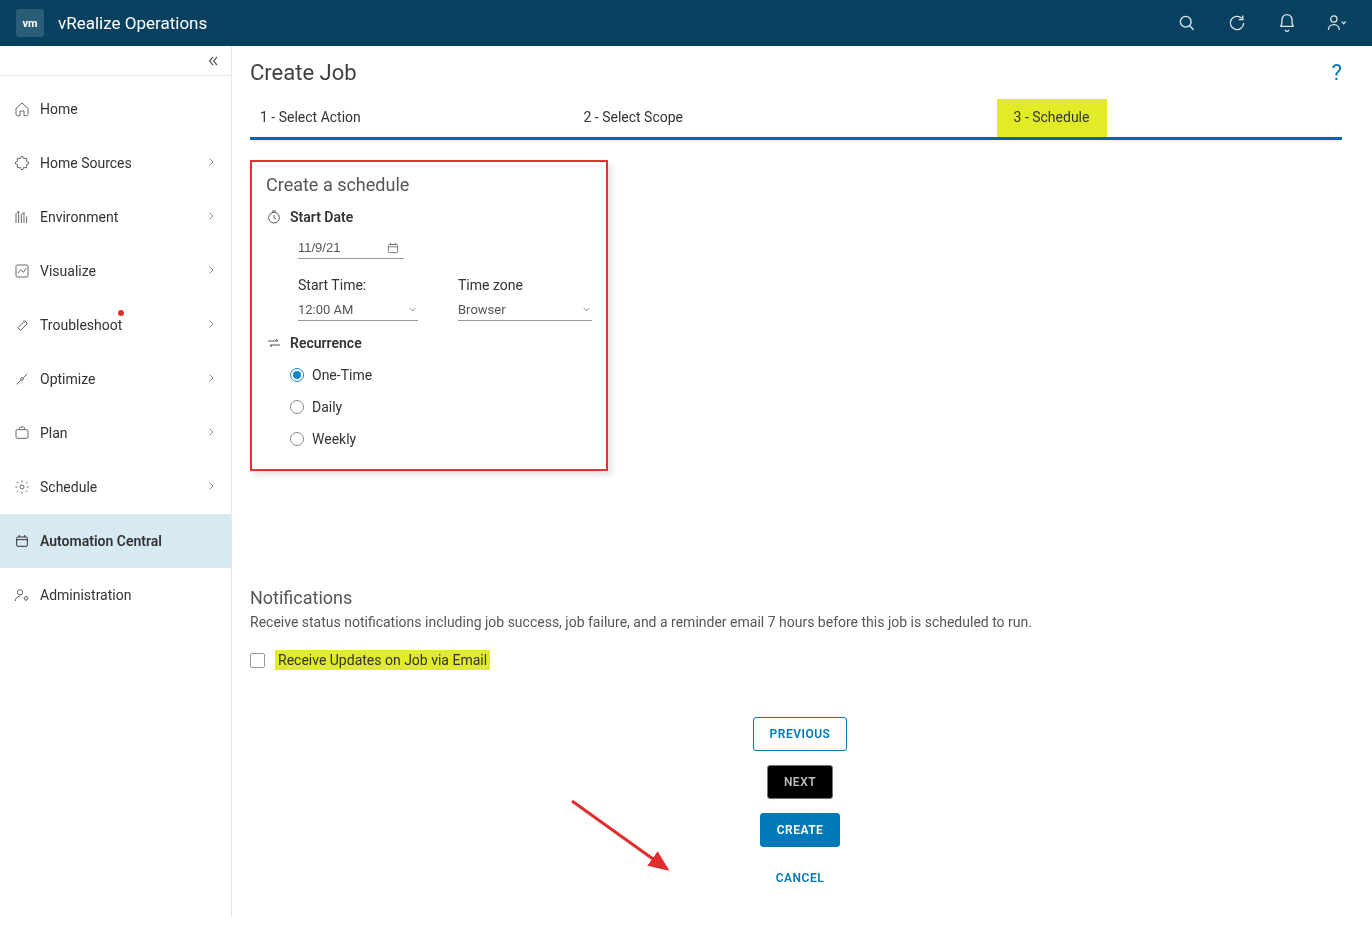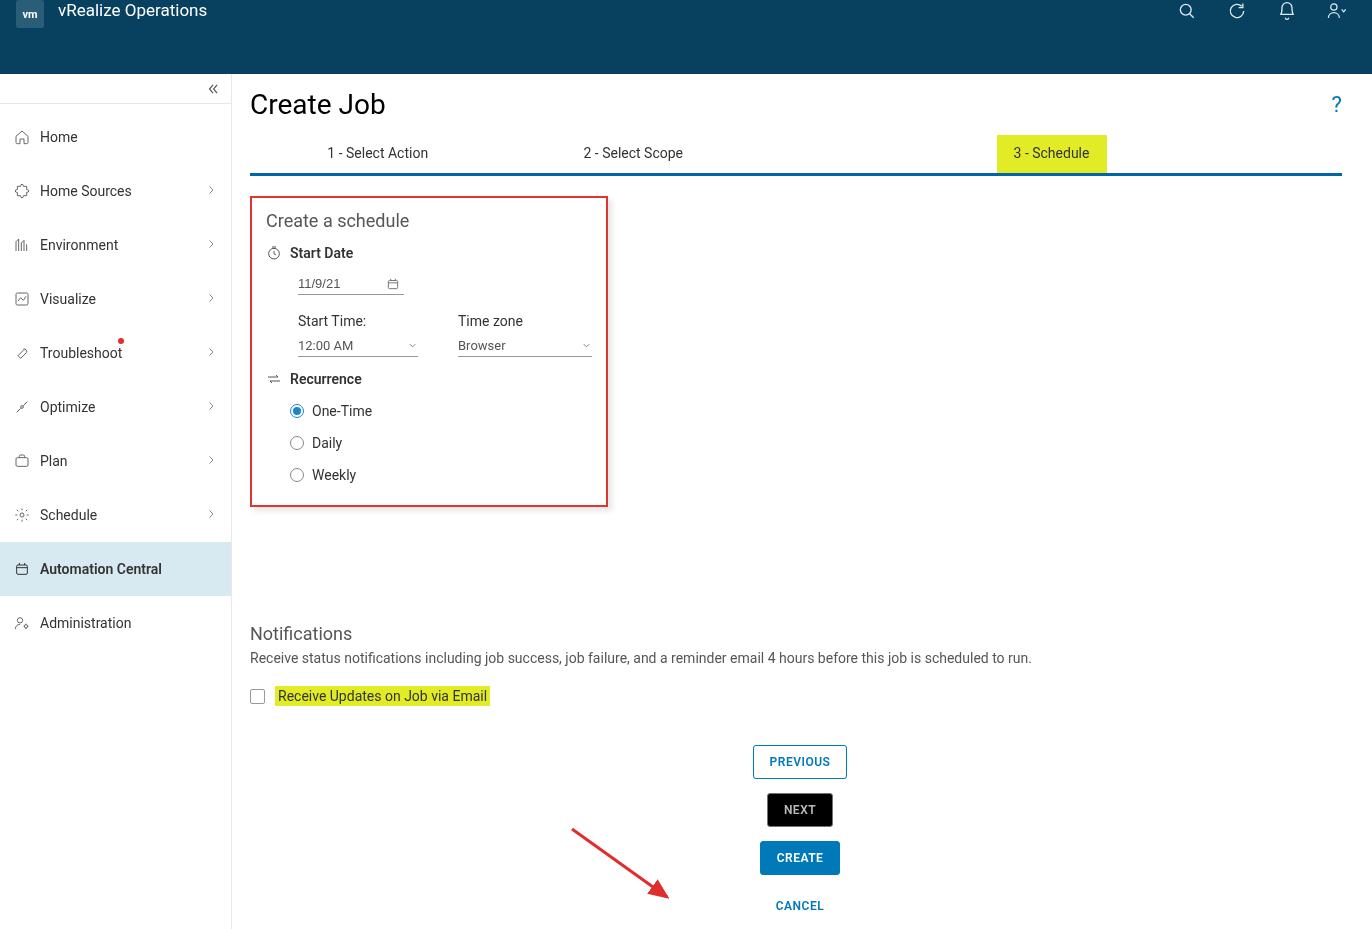--- a/index.html
+++ b/index.html
@@ -13,24 +13,24 @@
     --text-muted:#565656;
     --border-light:#e8e8e8;
     --nav-active-bg:#d7e9f1;
     --highlight:#e1ec26;
   }
 
   
   .top-header {
     background:var(--header-bg);
     color:var(--header-fg);
-    height:74px;
+    height:46px;
     display:flex;
-    align-items:flex-start;
-    padding:0 16px;
+    align-items:center;
+    padding:8px 16px;
     position:relative;
   }
   .logo-badge {
     width:28px; height:28px;
     background:#2a5d77;
     border-radius:3px;
     display:flex; align-items:center; justify-content:center;
     font-size:11px; font-weight:700;
     color:#fff;
     margin-right:14px;
@@ -77,36 +77,35 @@
   .nav-item .nav-icon svg { stroke:#666; }
   .nav-item.active .nav-icon svg { stroke:#333; }
   .nav-label { flex:1; }
   .nav-caret { margin-left:auto; }
   .nav-caret svg { stroke:#888; }
   .nav-item .dot { position:absolute; left:118px; top:12px; width:6px; height:6px; border-radius:50%; background:#e02d2d; }
 
   
   .main { flex:1; padding:14px 30px 4px 18px; display:flex; flex-direction:column; overflow:hidden; }
   .page-title-row { display:flex; align-items:center; margin-bottom:14px; }
-  .page-title { font-size:28px; font-weight:400; color:#000000; }
+  .page-title { font-size:22px; font-weight:400; color:#404040; }
   .help-icon { margin-left:auto; color:var(--accent-blue); font-size:22px; cursor:pointer; }
 
   
   .wizard {
     display:flex;
     border-bottom:3px solid var(--wizard-active);
     margin-bottom:20px;
   }
   .wizard-step {
     flex:1;
     padding:10px 10px 12px 10px;
     color:#333;
     cursor:pointer;
     position:relative;
-    text-align:center;
   }
   .wizard-step.highlight { background:var(--highlight); text-align:center; flex:0 0 110px; }
 
   
   .schedule-panel {
     border:2px solid #e23333;
     padding:12px 14px 22px 14px;
     width:358px;
     position:relative;
     box-shadow: 4px 4px 6px rgba(0,0,0,0.1);
@@ -436,21 +435,21 @@
         </div>
         <div class="radio-row" style="margin-bottom:0;">
           <span class="radio"></span>
           <span>Weekly</span>
         </div>
       </div>
     </div>
 
     <div class="notifications">
       <div class="notif-title">Notifications</div>
-      <div class="notif-desc">Receive status notifications including job success, job failure, and a reminder email 4 hours before this job is scheduled to run.</div>
+      <div class="notif-desc">Receive status notifications including job success, job failure, and a reminder email 7 hours before this job is scheduled to run.</div>
       <div class="check-row">
         <span class="checkbox"></span>
         <span class="check-label">Receive Updates on Job via Email</span>
       </div>
     </div>
 
     <svg class="arrow-svg" width="130" height="100">
       <defs>
         <marker id="ah" markerWidth="8" markerHeight="8" refX="6" refY="3" orient="auto">
           <path d="M0,0 L7,3 L0,6 Z" fill="#e02d2d"></path>

